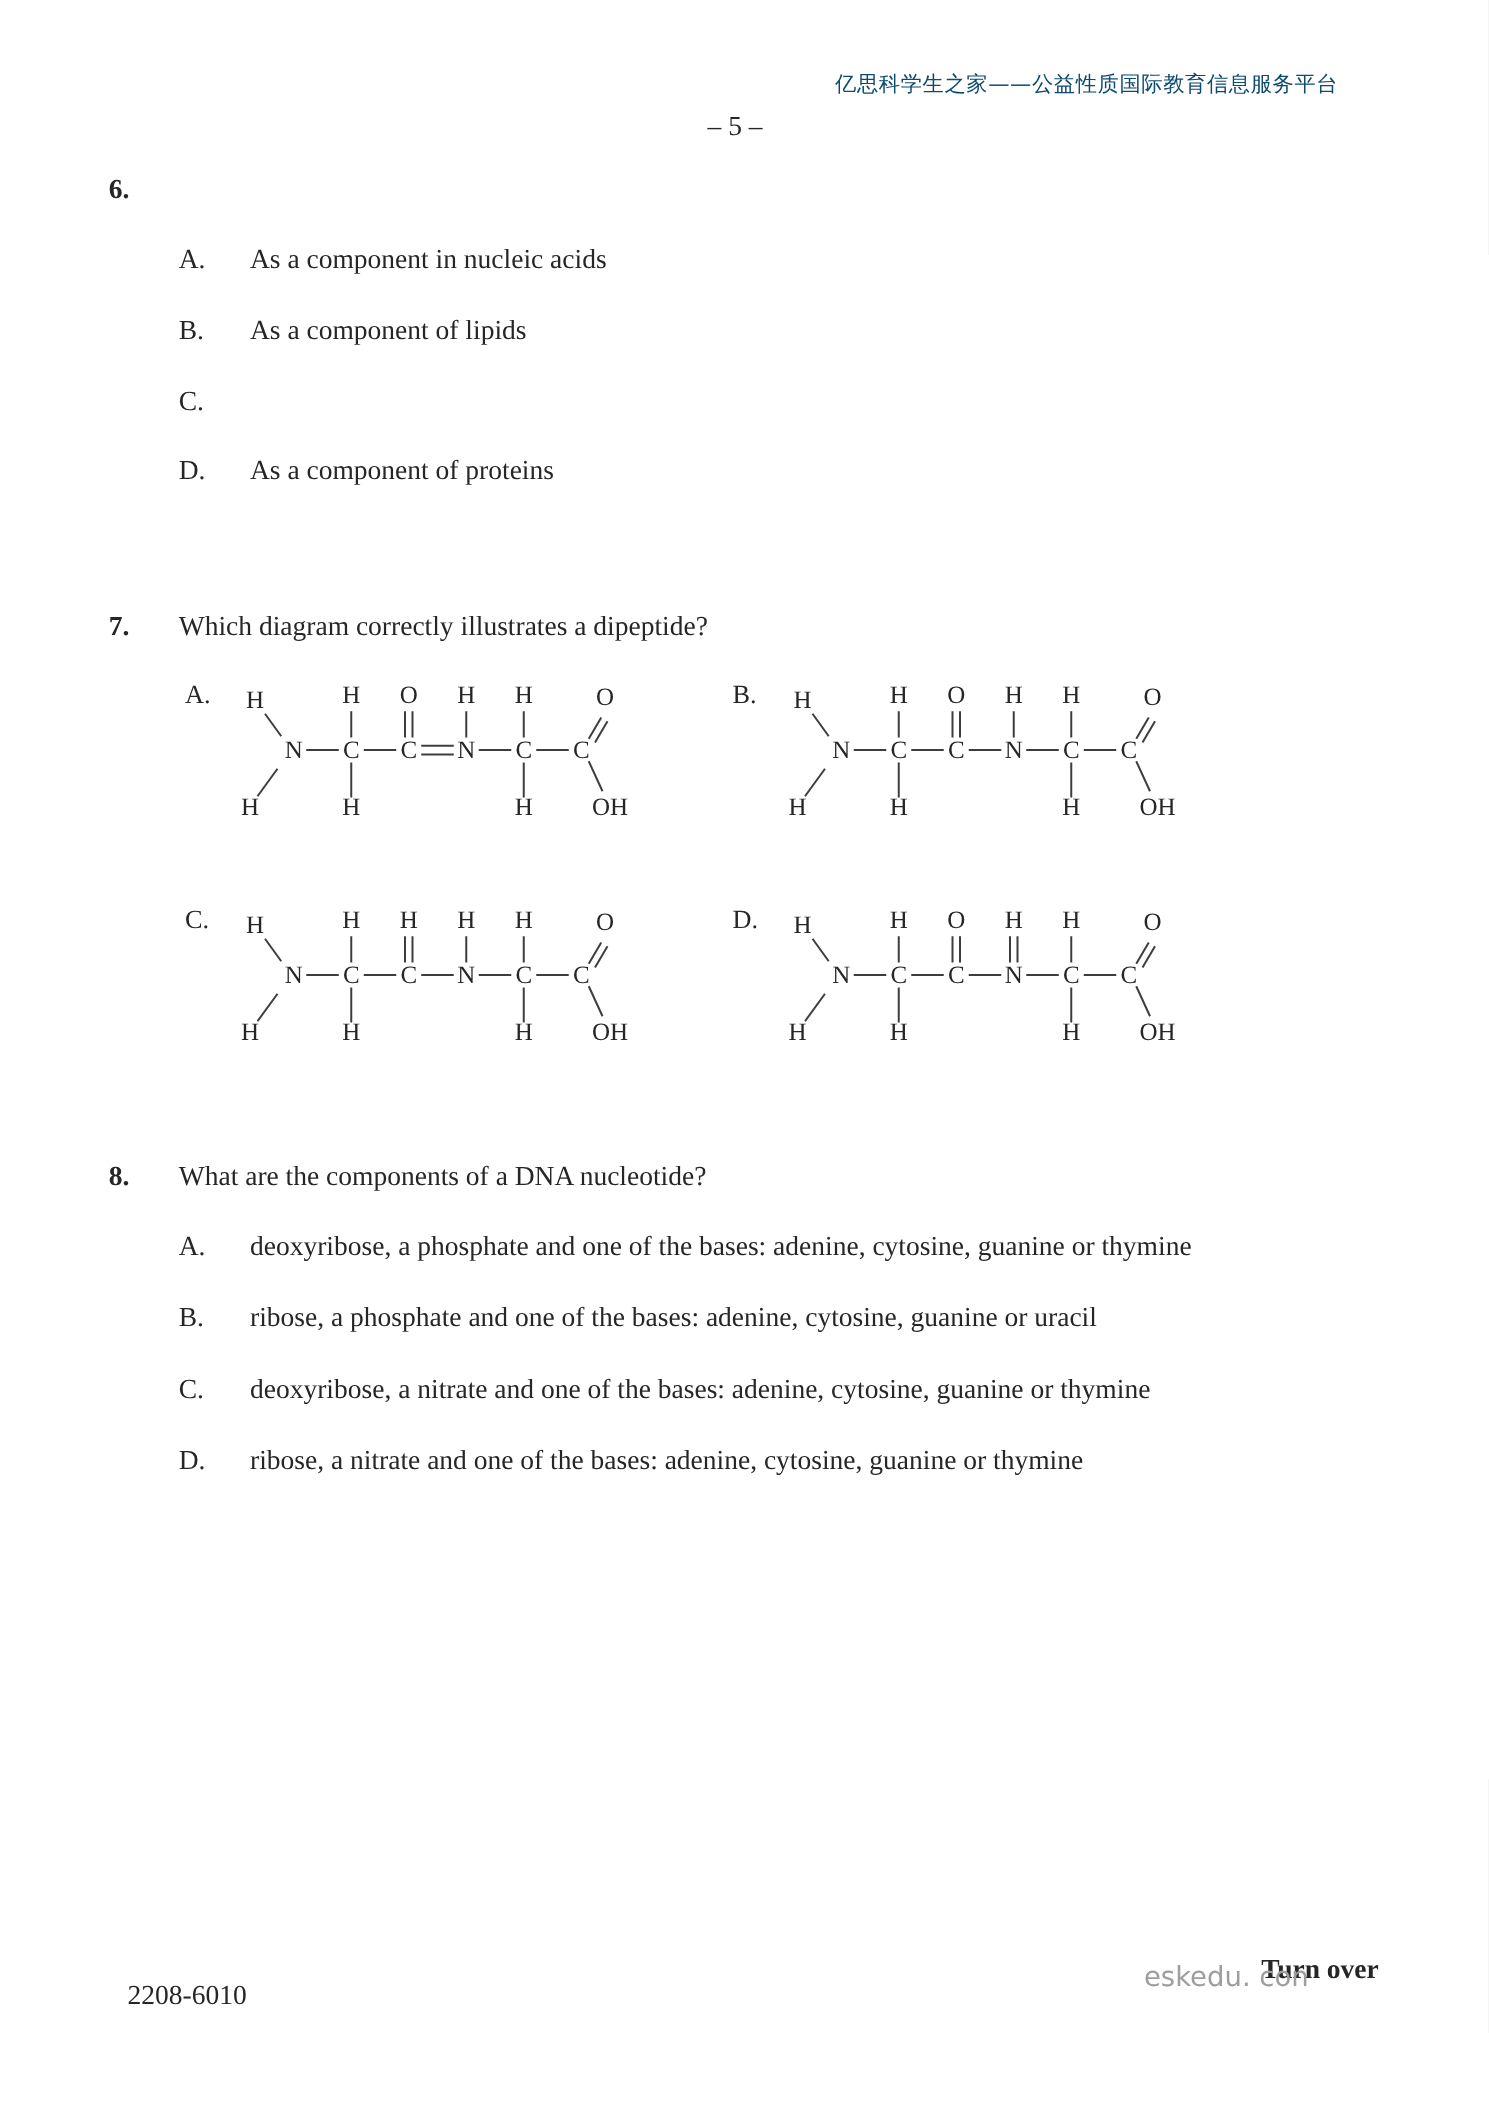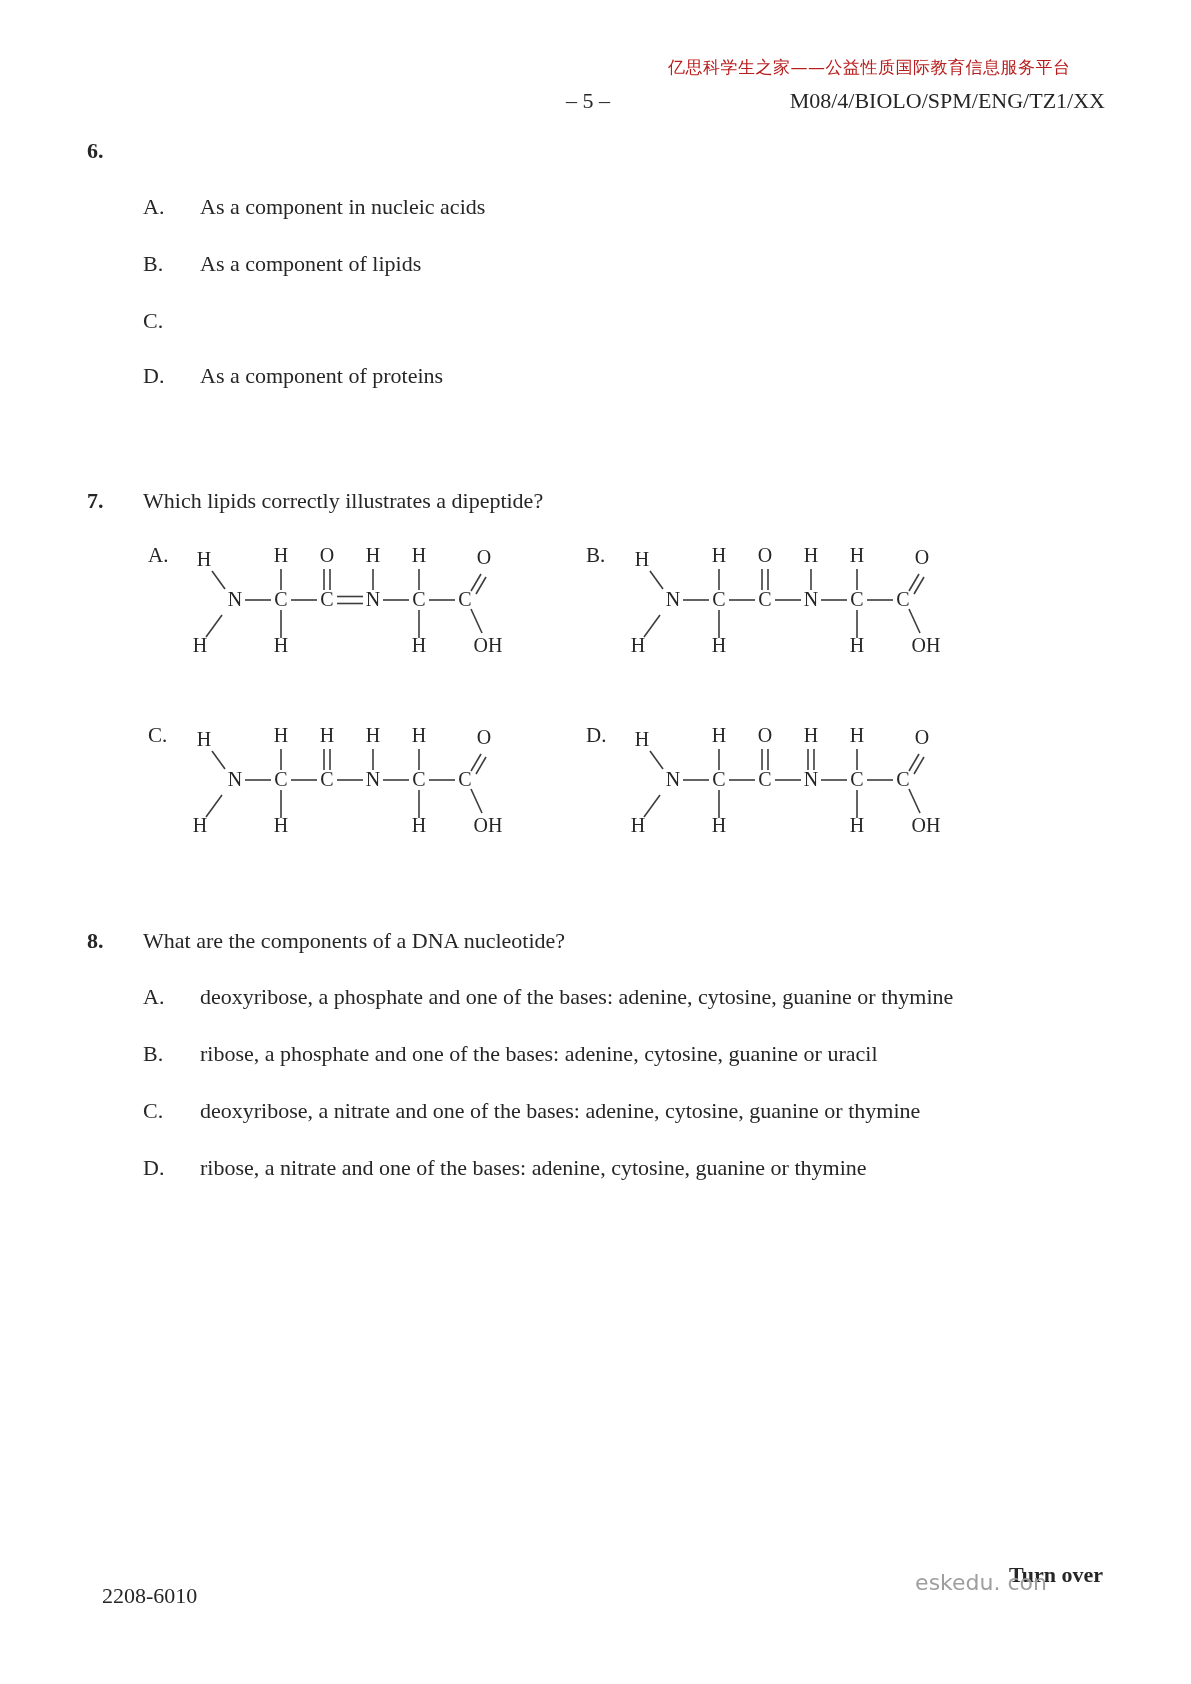--- a/index.html
+++ b/index.html
@@ -8,21 +8,21 @@
     background:#ffffff; overflow:hidden;
     font-family:"Liberation Serif", serif; color:#262626;
   }
   .line { position:absolute; display:flex; font-size:22px; line-height:1.25; color:#262626; }
   .qline { left:87px; }
   .oline { left:143px; }
   .qn { width:56px; font-weight:bold; flex:0 0 auto; }
   .ol { width:57px; flex:0 0 auto; }
   .hdr-watermark {
     position:absolute; left:668px; top:56px; font-size:17px; letter-spacing:0.5px;
-    font-family:"DejaVu Sans", sans-serif; color:#b91c1c; white-space:nowrap;
+    font-family:"DejaVu Sans", sans-serif; color:#0c4a6e; white-space:nowrap;
   }
   .page-number { position:absolute; left:566px; top:88px; font-size:22px; }
   .paper-code  { position:absolute; right:86px; top:88px; font-size:22px; white-space:nowrap; }
   .dlabel { position:absolute; font-size:21px; }
   .dsvg { position:absolute; }
   .dsvg text { font-family:"Liberation Serif", serif; font-size:20px; fill:#262626; }
   .dsvg line { stroke:#3d3d3d; stroke-width:1.6; }
   .foot-code { position:absolute; left:102px; top:1583px; font-size:22px; }
   .foot-watermark {
     position:absolute; right:144px; top:1570px; font-size:22px;
@@ -30,21 +30,20 @@
   }
   .turn-over { position:absolute; right:88px; top:1562px; font-size:22px; font-weight:bold; }
 </style>
 </head>
 <body>
 
 <div class="page">
 
   <div class="hdr-watermark">亿思科学生之家——公益性质国际教育信息服务平台</div>
   <div class="page-number">– 5 –</div>
-  <div class="paper-code">M08/4/BIOLO/SPM/ENG/TZ1/XX</div>
 
   <div class="line qline" style="top:137px">
     <span class="qn">6.</span>
   </div>
   <div class="line oline" style="top:193px">
     <span class="ol">A.</span>
     <span>As a component in nucleic acids</span>
   </div>
   <div class="line oline" style="top:250px">
     <span class="ol">B.</span>
@@ -53,21 +52,21 @@
   <div class="line oline" style="top:307px">
     <span class="ol">C.</span>
   </div>
   <div class="line oline" style="top:362px">
     <span class="ol">D.</span>
     <span>As a component of proteins</span>
   </div>
 
   <div class="line qline" style="top:487px">
     <span class="qn">7.</span>
-    <span>Which lipids correctly illustrates a dipeptide?</span>
+    <span>Which diagram correctly illustrates a dipeptide?</span>
   </div>
 
   <span class="dlabel" style="left:148px; top:543px">A.</span>
   <svg class="dsvg diagram-svg" style="left:190px; top:540px" width="318" height="120" viewBox="0 0 318 120">
       <text x="14" y="26" text-anchor="middle">H</text>
       <text x="10" y="112" text-anchor="middle">H</text>
       <text x="45" y="66" text-anchor="middle">N</text>
       <text x="91" y="66" text-anchor="middle">C</text>
       <text x="137" y="66" text-anchor="middle">C</text>
       <text x="183" y="66" text-anchor="middle">N</text>

